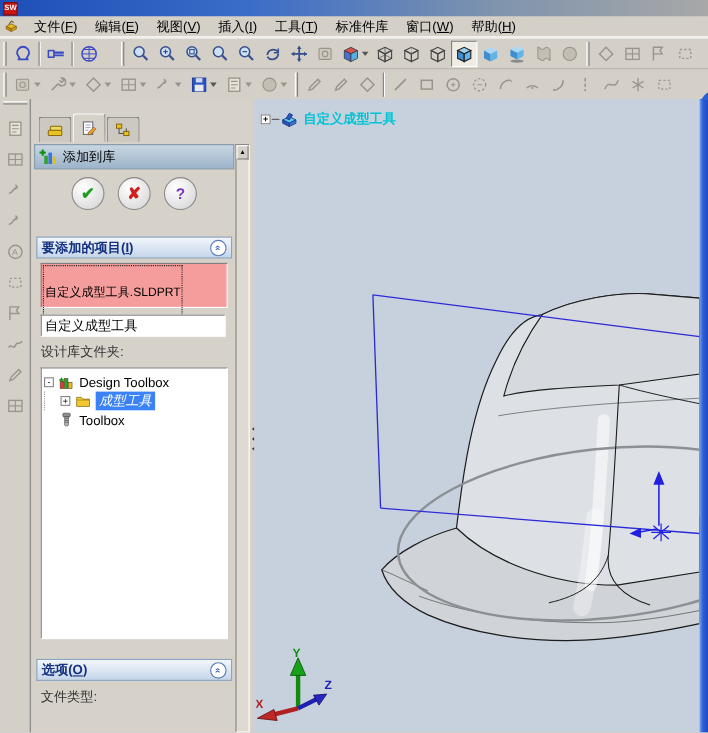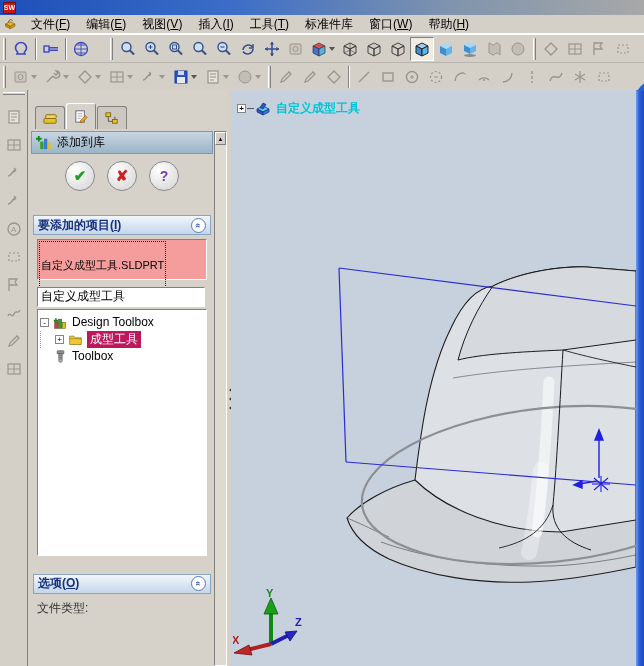--- a/index.html
+++ b/index.html
@@ -67,21 +67,21 @@
 
   .tinput{margin:0 4px;height:20px;background:#fff;border:1px solid;border-color:#808080 #fff #fff #808080;
     font-size:12px;color:#000;padding:2px 3px;width:168px;font-family:"Liberation Sans",sans-serif;}
 
   .treebox{margin:2px 4px 0 4px;height:247px;background:#fff;border:1px solid;border-color:#808080 #fff #fff #808080;
     font-size:12px;color:#000;padding:4px 2px;overflow:hidden;}
   .titem{display:flex;align-items:center;height:17px;white-space:nowrap;}
   .texp{width:9px;height:9px;border:1px solid #848484;background:#fff;font-size:8px;line-height:7px;
     text-align:center;color:#000;flex:0 0 auto;margin-right:3px;}
   .tico{width:17px;height:15px;margin-right:3px;flex:0 0 auto;}
-  .tsel{background:#be185d;color:#fff;padding:0 3px;}
+  .tsel{background:#3b82f6;color:#fff;padding:0 3px;font-style:italic;}
   .tindent{width:15px;border-left:1px dotted #999;height:17px;flex:0 0 auto;}
 
   .splitter-arrows{position:absolute;left:226px;width:5px;}
   .sp-tri{width:0;height:0;border:3px solid transparent;border-right:4px solid #333;margin:3px 0;}
 
   
   .viewport{position:absolute;left:231px;top:0;width:405px;height:576px;background:#c7d1de;overflow:hidden;}
   .blue-border{position:absolute;left:636px;top:0;width:8px;height:576px;
     background:linear-gradient(to right,#6f9ef0,#2a5fd8 40%,#1c48c0);}
   .flyout-label{position:absolute;left:6px;top:9px;display:flex;align-items:center;font-size:12px;font-weight:bold;color:#00c4d4;}
@@ -669,20 +669,21 @@
           <span>要添加的项目(<u>I</u>)</span>
           <span class="chev">«</span>
         </div>
         <div class="listbox">
           <span class="listitem">自定义成型工具.SLDPRT</span>
         </div>
       </div>
 
       <div class="gbox" style="margin-top:6px">
         <input class="tinput" value="自定义成型工具" style="">
+        <div class="glabel">设计库文件夹:</div>
         <div class="treebox">
           <div class="titem">
             <span class="texp">-</span>
             <svg class="tico" viewBox="0 0 18 18">
                 <use href="#s-lib"></use>
               </svg>
             <span>Design Toolbox</span>
           </div>
           <div class="titem">
             <span class="tindent"></span>

